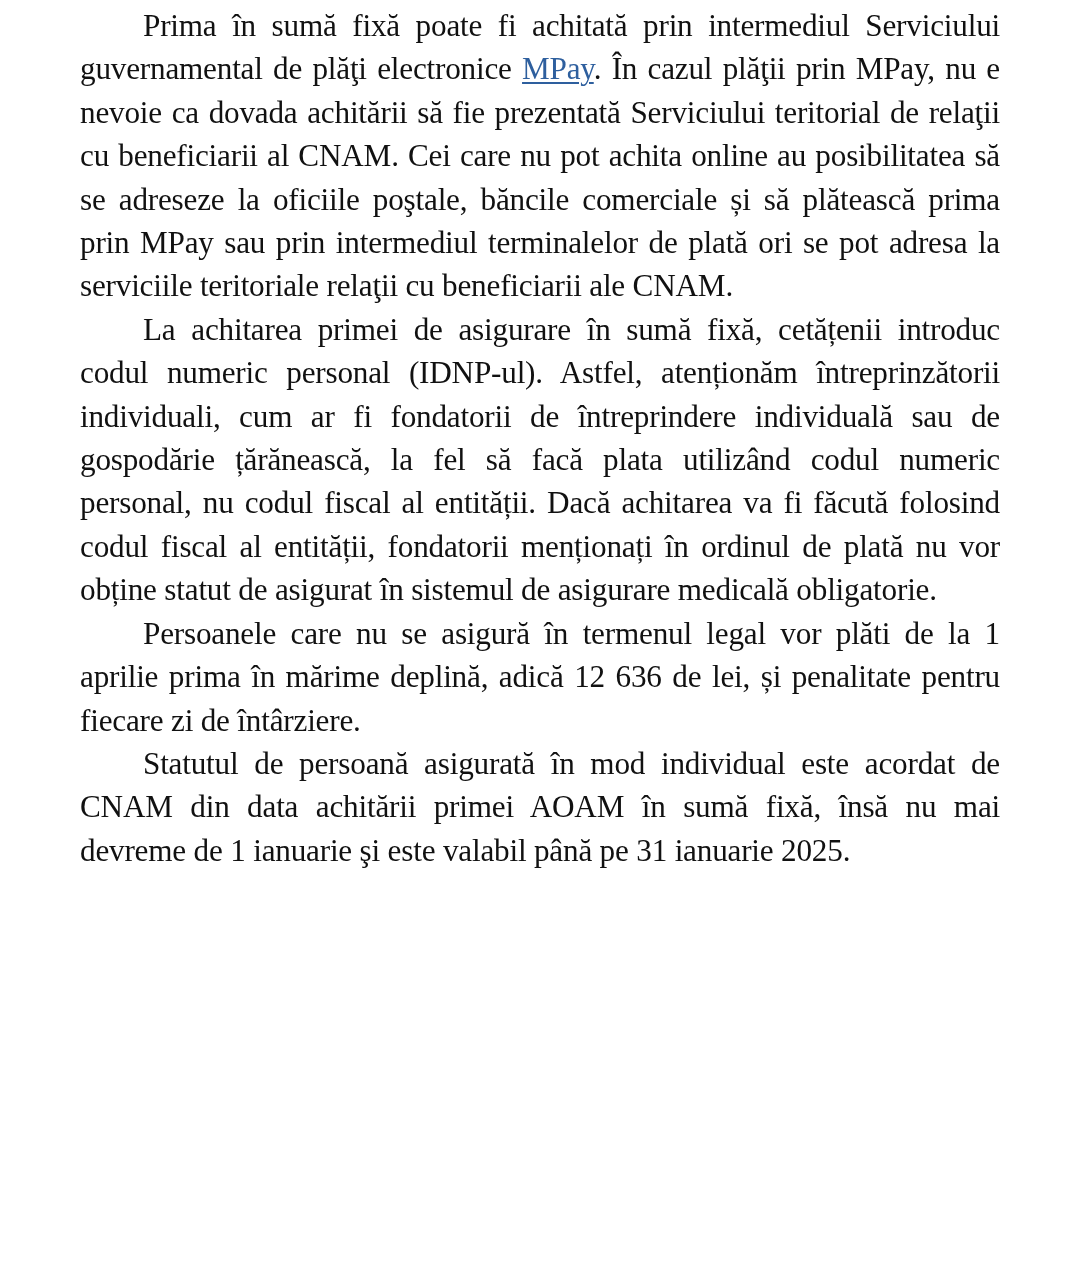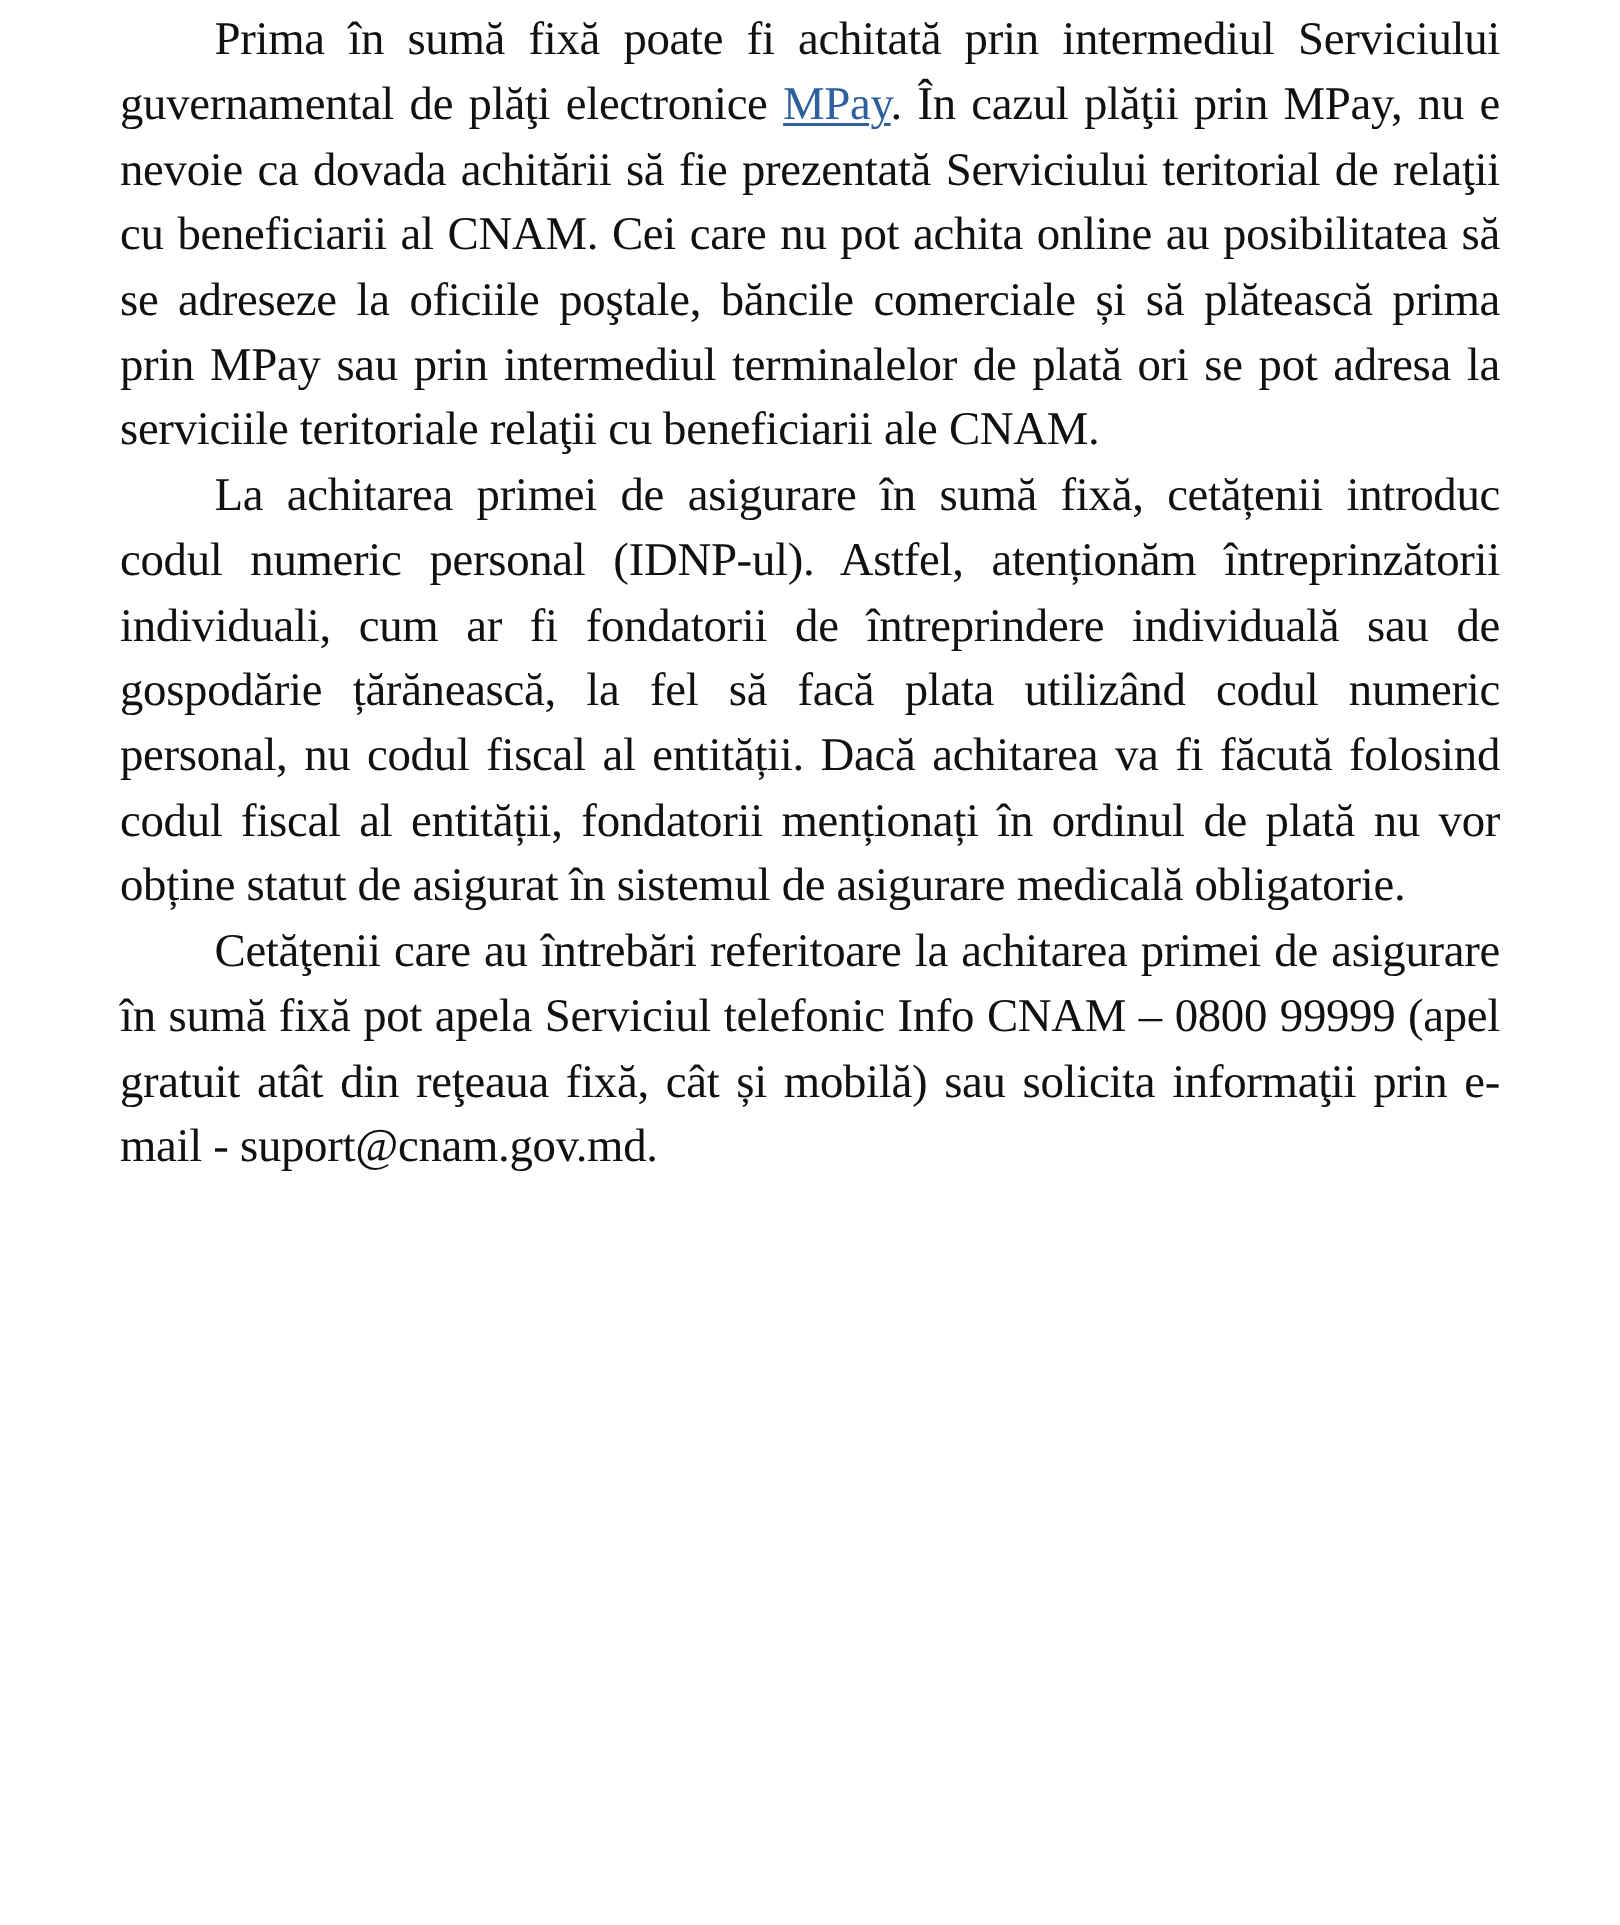--- a/index.html
+++ b/index.html
@@ -37,14 +37,15 @@
       text-underline-offset: 3px;
       cursor: pointer;
     }
   </style>
 </head>
 <body>
 
 <div class="page">
   <p><span>Prima în sumă fixă poate fi achitată prin intermediul Serviciului guvernamental de plăţi electronice </span><a class="link">MPay</a><span>. În cazul plăţii prin MPay, nu e nevoie ca dovada achitării să fie prezentată Serviciului teritorial de relaţii cu beneficiarii al CNAM. Cei care nu pot achita online au posibilitatea să se adreseze la oficiile poştale, băncile comerciale și să plătească prima prin MPay sau prin intermediul terminalelor de plată ori se pot adresa la serviciile teritoriale relaţii cu beneficiarii ale CNAM.</span></p>
   <p>La achitarea primei de asigurare în sumă fixă, cetățenii introduc codul numeric personal (IDNP-ul). Astfel, atenționăm întreprinzătorii individuali, cum ar fi fondatorii de întreprindere individuală sau de gospodărie țărănească, la fel să facă plata utilizând codul numeric personal, nu codul fiscal al entității. Dacă achitarea va fi făcută folosind codul fiscal al entității, fondatorii menționați în ordinul de plată nu vor obține statut de asigurat în sistemul de asigurare medicală obligatorie.</p>
-  <p>Cetăţenii care au întrebări referitoare la achitarea primei de asigurare în sumă fixă pot apela Serviciul telefonic Info CNAM – 0800 99999 (apel gratuit atât din reţeaua fixă, cât și mobilă) sau solicita informaţii prin e-mail - suport@cnam.gov.md.</p>
+  <p>Persoanele care nu se asigură în termenul legal vor plăti de la 1 aprilie prima în mărime deplină, adică 12 636 de lei, și penalitate pentru fiecare zi de întârziere.</p>
+  <p>Statutul de persoană asigurată în mod individual este acordat de CNAM din data achitării primei AOAM în sumă fixă, însă nu mai devreme de 1 ianuarie şi este valabil până pe 31 ianuarie 2025.</p>
 </div>
 
 </body></html>

